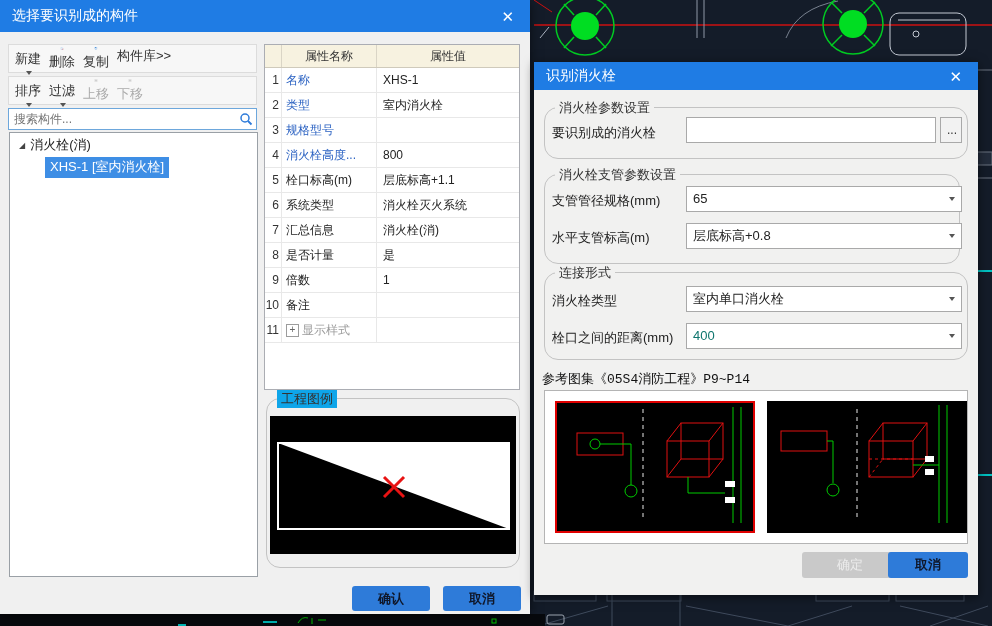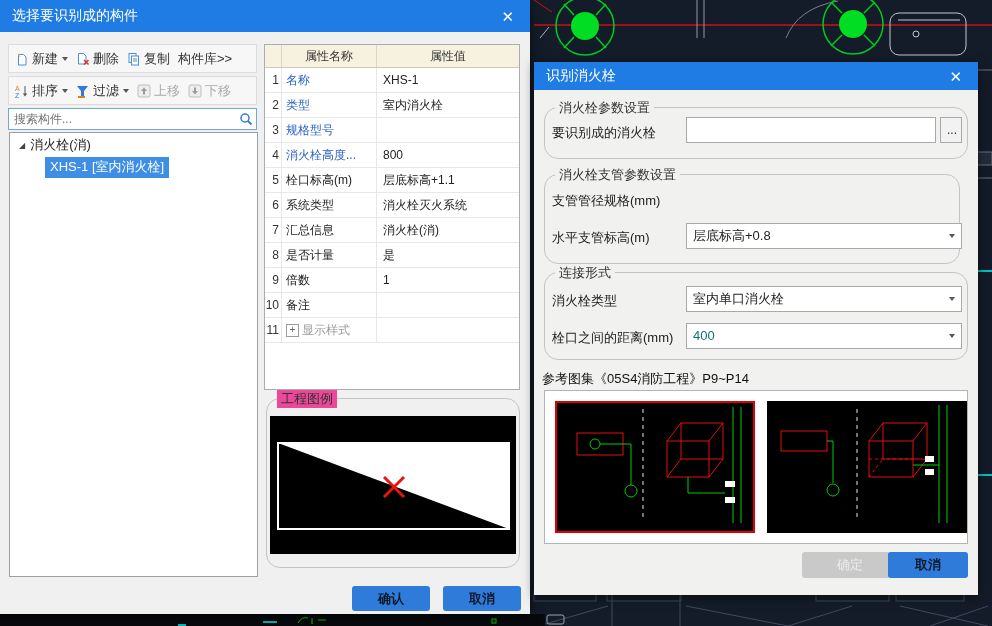--- a/index.html
+++ b/index.html
@@ -13,21 +13,21 @@
   .titlebar{position:absolute;top:0;left:0;right:0;background:#1f7ce4;color:#fff;
     display:flex;align-items:center;padding:0 12px;box-sizing:border-box;}
   .titlebar .t{flex:1;font-size:14px;}
   .close-x{font-size:15px;color:#fff;cursor:pointer;padding:0 4px;line-height:1;}
   
   #left-dlg{left:0;top:0;width:530px;height:614px;}
   #left-dlg .titlebar{height:32px;}
   .tb-row{position:absolute;left:8px;width:249px;height:29px;border:1px solid #dcdcdc;
     background:#f7f7f7;box-sizing:border-box;display:flex;align-items:center;padding:0 2px;}
   .tb-btn{display:inline-flex;align-items:center;gap:3px;font-size:13px;color:#333;
-    padding:0 4px;height:24px;cursor:pointer;white-space:nowrap;}
+    padding:0 4px;height:24px;cursor:pointer;white-space:nowrap;flex-direction:column;}
   .tb-btn.disabled{color:#ababab;cursor:default;}
   .caret{width:0;height:0;border-left:3px solid transparent;border-right:3px solid transparent;
     border-top:4px solid #555;display:inline-block;margin-left:1px;}
   .searchwrap{position:absolute;left:8px;top:108px;width:249px;height:22px;}
   .searchwrap input{width:100%;height:22px;box-sizing:border-box;border:1px solid #6da7dc;
     font-size:12px;padding:0 22px 0 5px;color:#555;font-family:inherit;outline:none;}
   .searchwrap svg{position:absolute;right:4px;top:4px;}
   .tree{position:absolute;left:9px;top:132px;width:249px;height:445px;background:#fff;
     border:1px solid #9aa0a6;box-sizing:border-box;font-size:13px;color:#222;}
   .tree-root{padding:3px 0 0 9px;display:flex;align-items:center;gap:5px;}
@@ -46,21 +46,21 @@
   .pgr .c-num{text-align:right;line-height:24px;padding-right:2px;color:#333;border-right:1px solid #e8e8e8;}
   .pgr .c-name{line-height:24px;padding-left:4px;color:#222;border-right:1px solid #e8e8e8;
     white-space:nowrap;overflow:hidden;box-sizing:border-box;display:flex;align-items:center;}
   .pgr .c-val{line-height:24px;padding-left:6px;color:#222;white-space:nowrap;overflow:hidden;}
   .row-blue .c-name{color:#2b62c2;}
   .row-gray .c-name{color:#9c9c9c;}
   .expander-box{display:inline-block;width:11px;height:11px;border:1px solid #9c9c9c;
     line-height:10px;text-align:center;font-size:10px;color:#666;background:#fff;margin-right:3px;}
   
   .group{position:absolute;border:1px solid #c3c3c3;border-radius:14px;box-sizing:border-box;}
-  .group-label{position:absolute;top:-9px;left:10px;background:#ec4899;padding:0 4px;
+  .group-label{position:absolute;top:-9px;left:10px;background:#0ea5e9;padding:0 4px;
     font-size:13px;color:#333;white-space:nowrap;}
   
   .btn{position:absolute;border:none;border-radius:3px;font-size:13px;font-family:inherit;
     cursor:pointer;}
   .btn-blue{background:#2e7bd9;color:#0f172a;font-weight:bold;}
   .btn-gray{background:#c9c9c9;color:#ececec;cursor:default;}
   
   #right-dlg{left:534px;top:38px;width:444px;height:533px;background:#f1f1f0;margin-top:24px;}
   #right-dlg .titlebar{height:28px;}
   .fld-label{position:absolute;font-size:13px;color:#222;line-height:26px;white-space:nowrap;}
@@ -336,41 +336,45 @@
     <span class="group-label" style="background:#f1f1f0;">消火栓参数设置</span>
   </div>
   <span class="fld-label" style="left:18px;top:58px;">要识别成的消火栓</span>
   <div class="textbox" style="left:152px;top:55px;width:250px;"></div>
   <button class="browse-btn" style="left:406px;top:55px;">...</button>
 
   <div class="group" style="left:10px;top:112px;width:416px;height:90px;">
     <span class="group-label" style="background:#f1f1f0;">消火栓支管参数设置</span>
   </div>
   <span class="fld-label" style="left:18px;top:126px;">支管管径规格(mm)</span>
+  <div class="combo" style="left:152px;top:124px;width:276px;">
+    <span>65</span>
+    <span class="caret"></span>
+  </div>
   <span class="fld-label" style="left:18px;top:163px;">水平支管标高(m)</span>
   <div class="combo" style="left:152px;top:161px;width:276px;">
     <span>层底标高+0.8</span>
     <span class="caret"></span>
   </div>
 
   <div class="group" style="left:10px;top:210px;width:424px;height:88px;">
     <span class="group-label" style="background:#f1f1f0;">连接形式</span>
   </div>
   <span class="fld-label" style="left:18px;top:226px;">消火栓类型</span>
   <div class="combo" style="left:152px;top:224px;width:276px;">
     <span>室内单口消火栓</span>
     <span class="caret"></span>
   </div>
   <span class="fld-label" style="left:18px;top:263px;">栓口之间的距离(mm)</span>
   <div class="combo disabled" style="left:152px;top:261px;width:276px;">
     <span>400</span>
     <span class="caret"></span>
   </div>
 
-  <span class="ref-label" style="left:8px;top:308px;">参考图集《05S4消防工程》P9~P14</span>
+  <span class="ref-label" style="left:8px;top:308px;font-family:Liberation Mono, monospace;">参考图集《05S4消防工程》P9~P14</span>
 
   <div class="img-panel" style="left:10px;top:328px;width:424px;height:154px;">
     <div class="cad-img selected" style="left:10px;top:10px;width:200px;height:132px;">
       <svg width="200" height="132" viewBox="0 0 200 132">
         <g stroke="#e01010" fill="none">
           <rect x="22" y="32" width="46" height="22"></rect>
           <rect x="112" y="40" width="42" height="36"></rect>
           <rect x="126" y="22" width="42" height="36"></rect>
           <line x1="112" y1="40" x2="126" y2="22"></line>
             <line x1="154" y1="40" x2="168" y2="22"></line>

